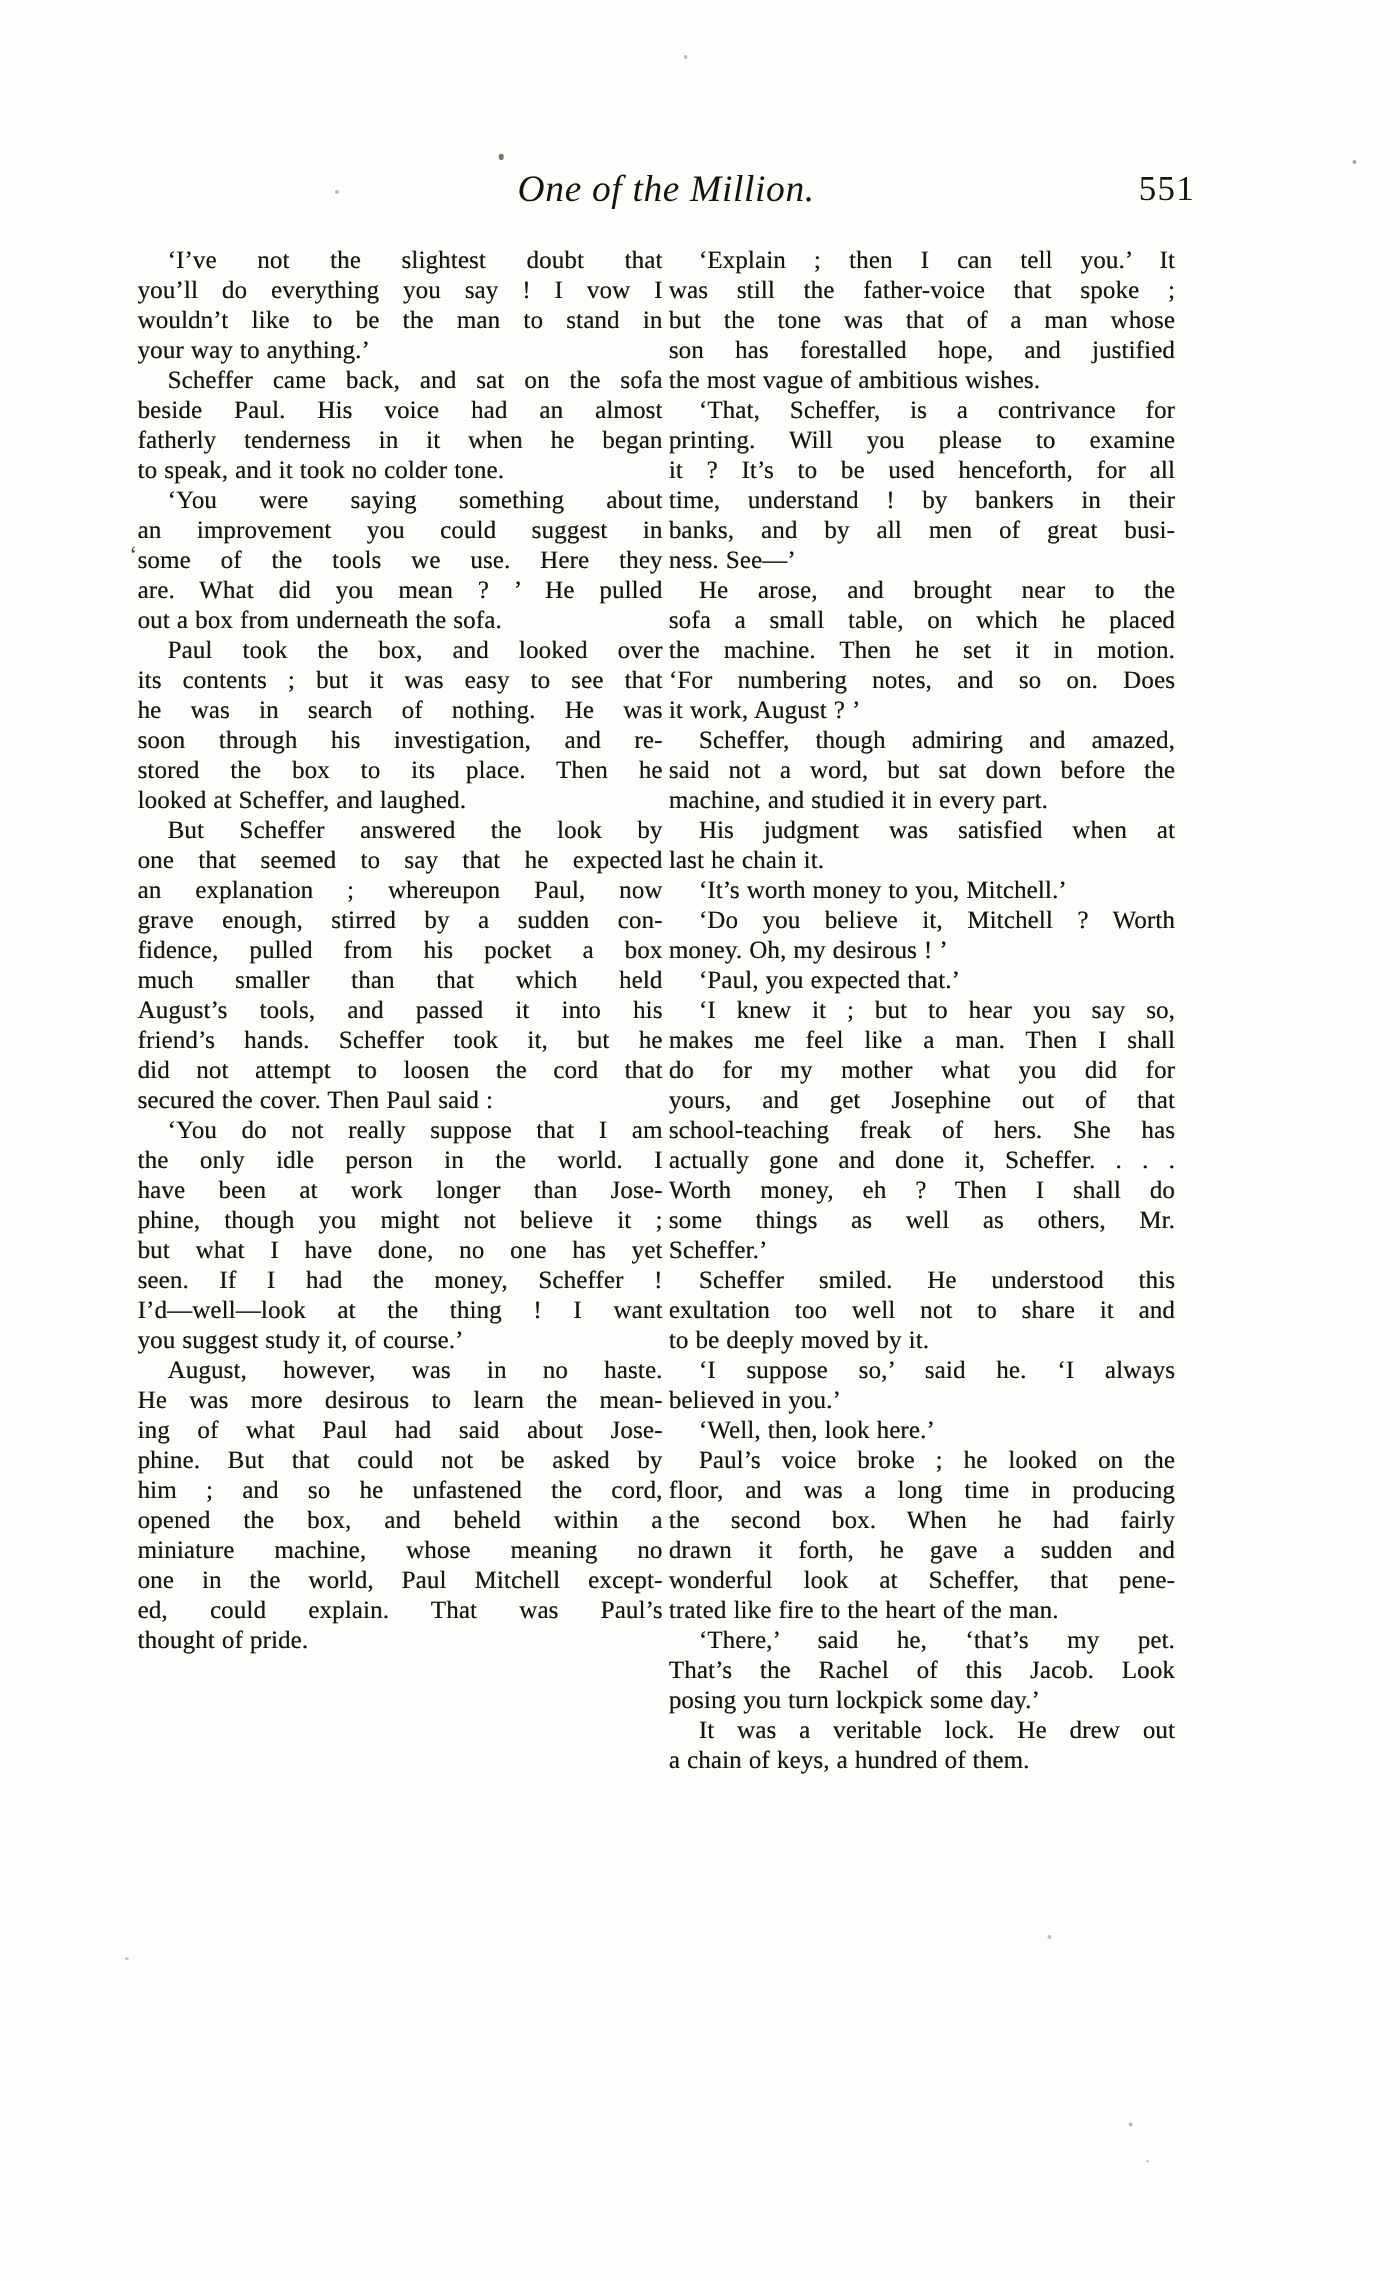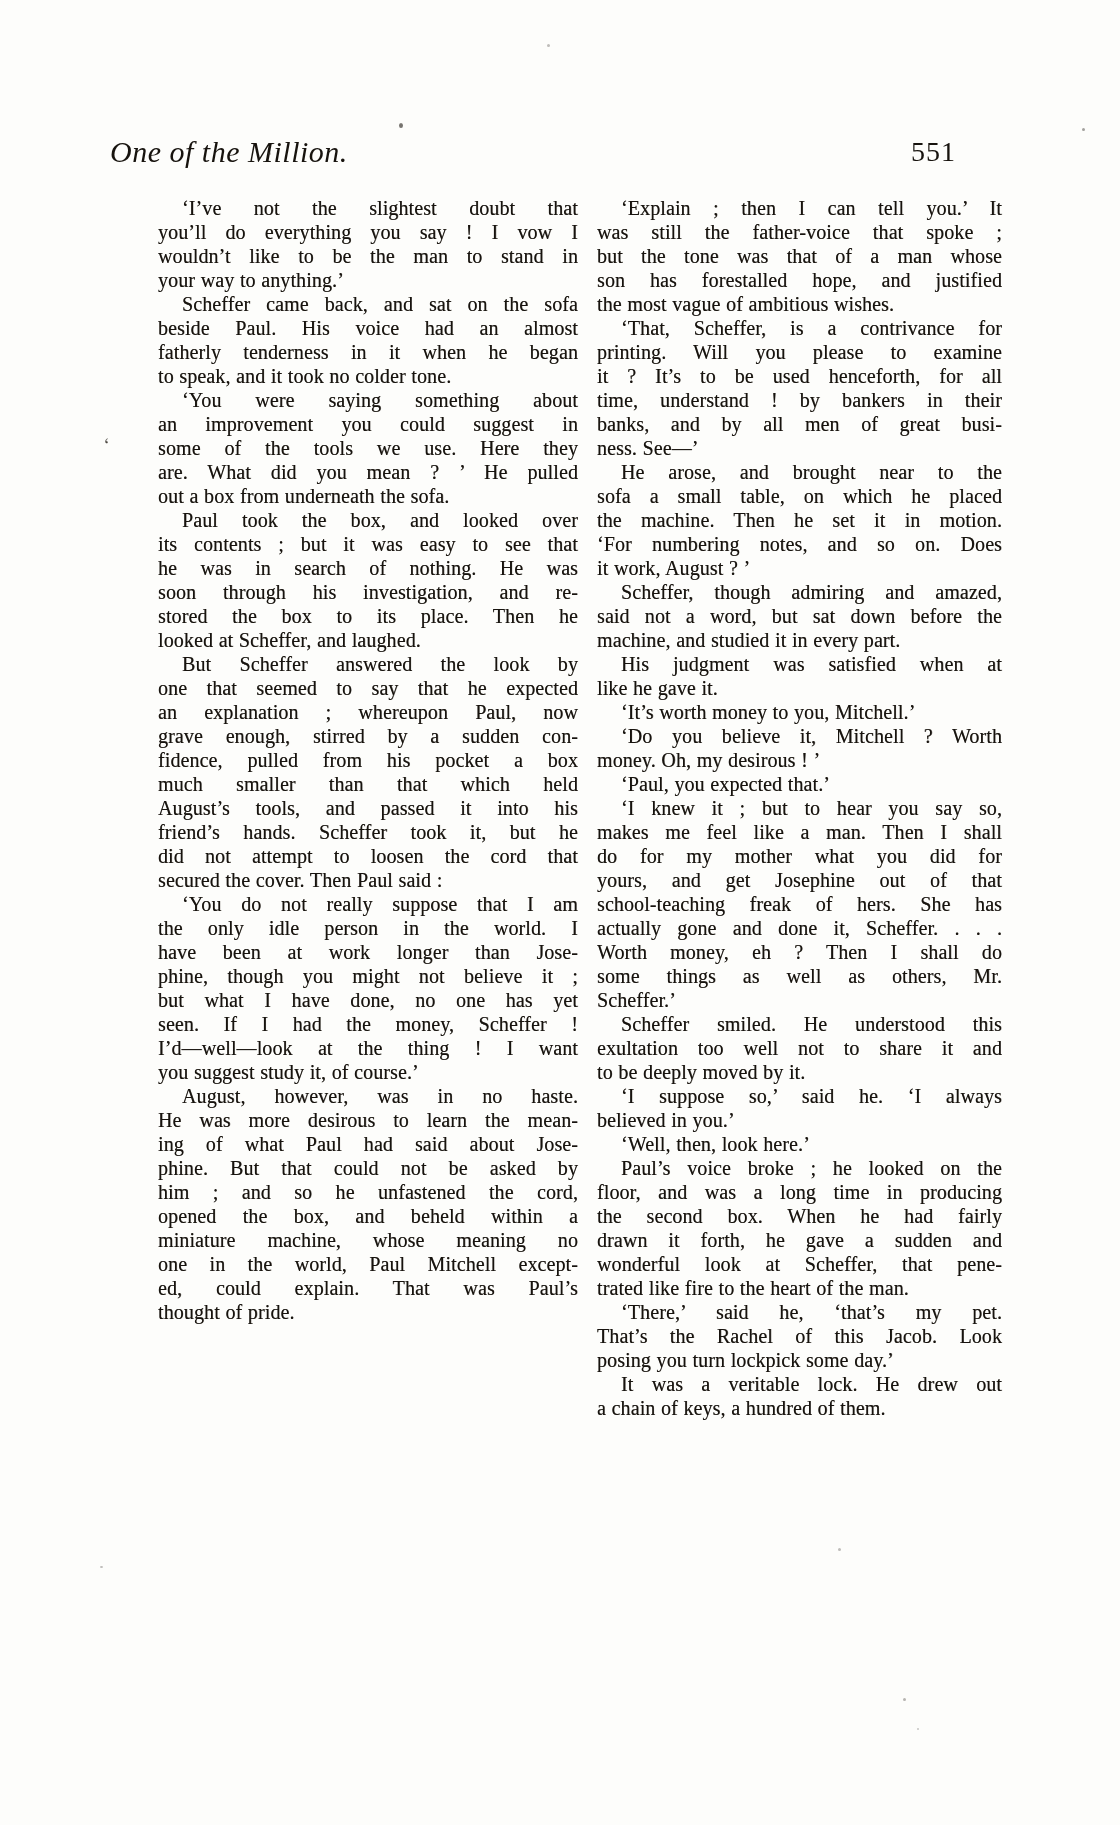--- a/index.html
+++ b/index.html
@@ -27,21 +27,21 @@
     position: absolute;
     top: 132px;
     left: 0;
     width: 100%;
     height: 40px;
   }
   .title {
     position: absolute;
     left: 0;
     width: 100%;
-    text-align: left;
+    text-align: center;
     font-style: italic;
     font-size: 30px;
     line-height: 40px;
     letter-spacing: 0.5px;
     white-space: nowrap;
   }
   .page-number {
     position: absolute;
     right: 0;
     top: 0;
@@ -49,22 +49,21 @@
     line-height: 40px;
     letter-spacing: 1px;
   }
   
   .columns {
     position: absolute;
     top: 196px;
     left: 0;
     width: 846px;
     display: flex;
-    gap: 19px;
-    margin-left: 48px;
+    gap: 5px;
   }
   .col {
     display: block;
   }
   .col-left  { width: 420px; }
   .col-right { width: 405px; }
   .para { margin: 0; }
   .line {
     font-size: 20px;
     line-height: 24px;
@@ -190,21 +189,21 @@
           <div class="line">‘For numbering notes, and so on.  Does</div>
           <div class="line last">it work, August ? ’</div>
         </div>
         <div class="para">
           <div class="line first">Scheffer, though admiring and amazed,</div>
           <div class="line">said not a word, but sat down before the</div>
           <div class="line last">machine, and studied it in every part.</div>
         </div>
         <div class="para">
           <div class="line first">His judgment was satisfied when at</div>
-          <div class="line last">like he gave it.</div>
+          <div class="line last">last he chain it.</div>
         </div>
         <div class="para">
           <div class="line first last">‘It’s worth money to you, Mitchell.’</div>
         </div>
         <div class="para">
           <div class="line first">‘Do you believe it, Mitchell ?  Worth</div>
           <div class="line last">money.  Oh, my desirous ! ’</div>
         </div>
         <div class="para">
           <div class="line first last">‘Paul, you expected that.’</div>

